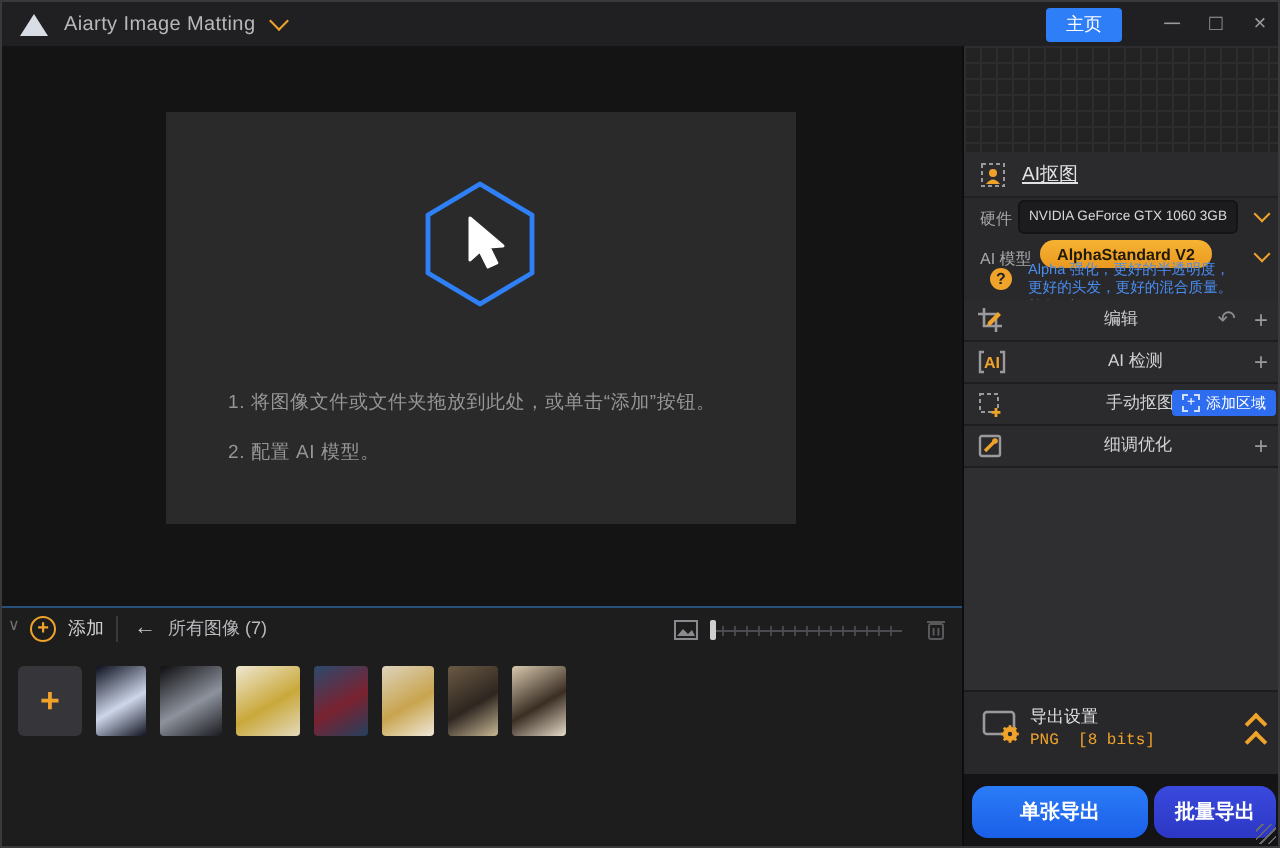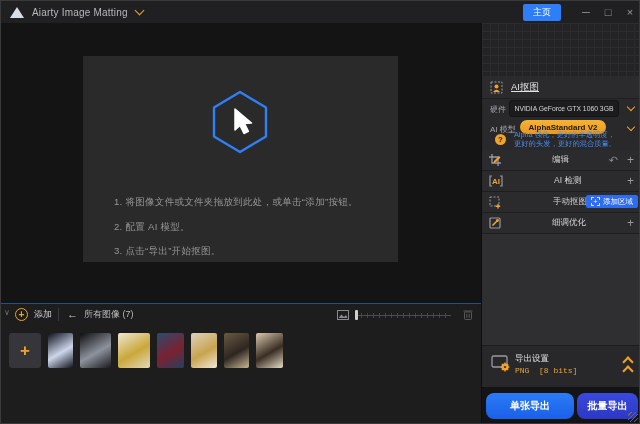--- a/index.html
+++ b/index.html
@@ -122,21 +122,20 @@
     <div class="dropzone">
       <div class="hex-wrap">
         <svg width="60" height="66" viewBox="0 0 60 66">
           <polygon points="30,3 56,18.5 56,47.5 30,63 4,47.5 4,18.5" fill="#2a2a2a" stroke="#2f80f7" stroke-width="2.4" stroke-linejoin="round"></polygon>
           <path d="M25 20 L25 41 L30 36.5 L34 44.5 L38.4 42.4 L34.5 34.5 L41.5 34 Z" fill="#ffffff" stroke="#ffffff" stroke-width="1.5" stroke-linejoin="round"></path>
         </svg>
       </div>
       <div class="instructions">
         <div>1. 将图像文件或文件夹拖放到此处，或单击“添加”按钮。</div>
         <div>2. 配置 AI 模型。</div>
-        <div>3. 点击“导出”开始抠图。</div>
       </div>
     </div>
   </div>
 
   <div class="bottom-panel">
     <div class="fs-toolbar">
       <div class="collapse-icon">∨</div>
       <div class="add-group">
         <div class="add-circle">+</div>
         <div class="add-label">添加</div>

